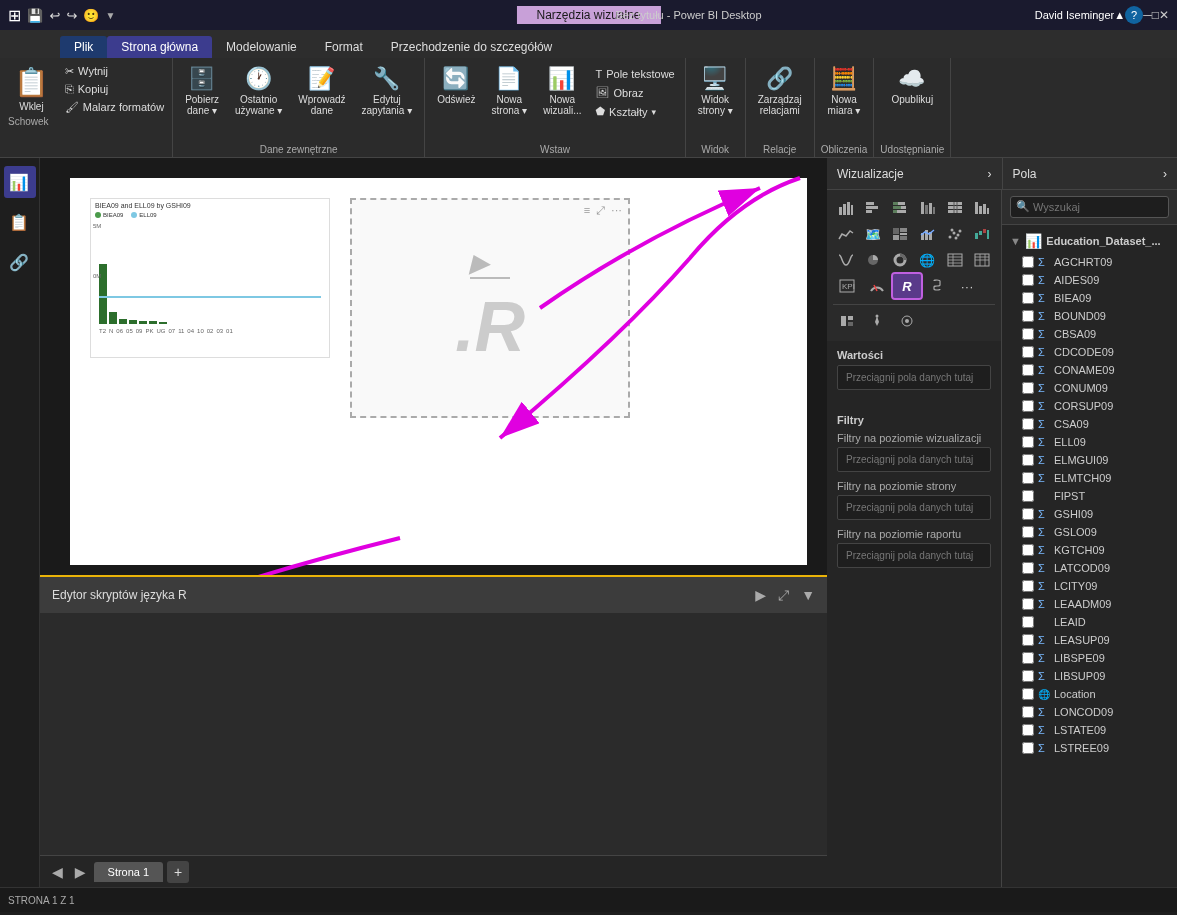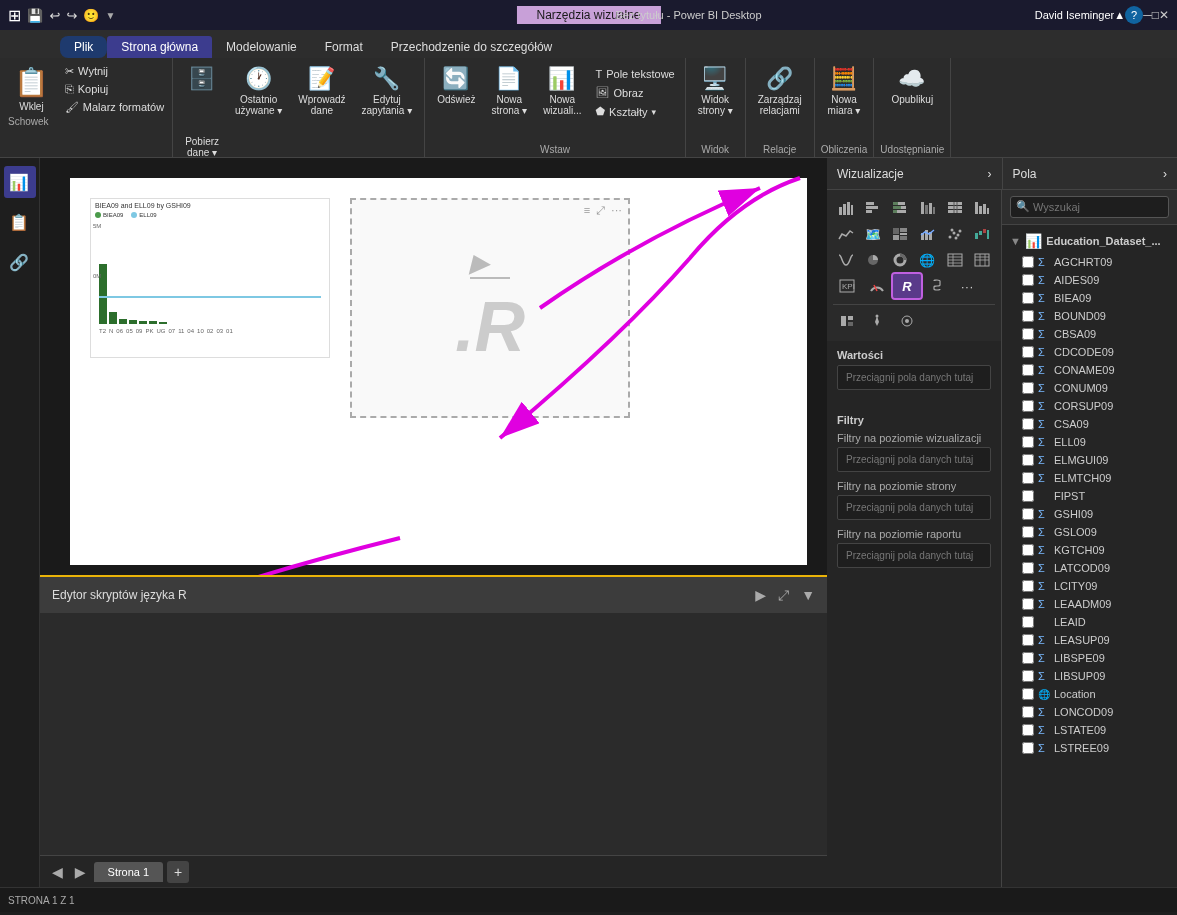--- a/index.html
+++ b/index.html
@@ -426,21 +426,21 @@
     <span>David Iseminger</span>
     <span style="cursor:pointer;">▲</span>
     <span style="width:18px;height:18px;border-radius:50%;background:#1064a0;display:inline-flex;align-items:center;justify-content:center;cursor:pointer;font-size:11px;color:#fff;">?</span>
     <span style="cursor:pointer;font-size:12px;color:#ccc;">─</span>
     <span style="cursor:pointer;font-size:12px;color:#ccc;">□</span>
     <span style="cursor:pointer;font-size:12px;color:#ccc;">✕</span>
   </div>
 </div>
 
 <div class="ribbon-tabs">
-  <div class="ribbon-tab" style="background:#1e3a6e; color:#fff; padding:4px 14px;border-radius:8px;">Plik</div>
+  <div class="ribbon-tab" style="background:#1e3a6e; color:#fff; padding:4px 14px;">Plik</div>
   <div class="ribbon-tab active">Strona główna</div>
   <div class="ribbon-tab">Modelowanie</div>
   <div class="ribbon-tab">Format</div>
   <div class="ribbon-tab">Przechodzenie do szczegółów</div>
 </div>
 
 <div class="ribbon">
 
   <div class="paste-area">
     <div class="paste-main">
@@ -463,21 +463,21 @@
         </div>
       </div>
     </div>
     <div class="ribbon-group-label">Schowek</div>
   </div>
 
   <div class="ribbon-group">
     <div class="ribbon-group-items">
       <div class="ribbon-btn">
         <span style="font-size:22px;">🗄️</span>
-        <span style="text-align:center;margin-top:42px;">Pobierz<br>dane ▾</span>
+        <span style="text-align:center;">Pobierz<br>dane ▾</span>
       </div>
       <div class="ribbon-btn">
         <span style="font-size:22px;">🕐</span>
         <span style="text-align:center;">Ostatnio<br>używane ▾</span>
       </div>
       <div class="ribbon-btn">
         <span style="font-size:22px;">📝</span>
         <span style="text-align:center;">Wprowadź<br>dane</span>
       </div>
       <div class="ribbon-btn">

